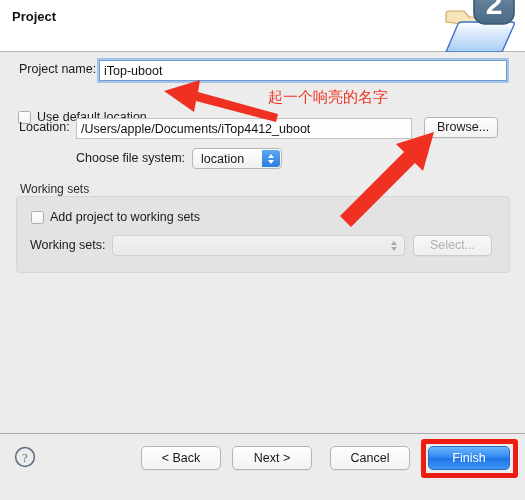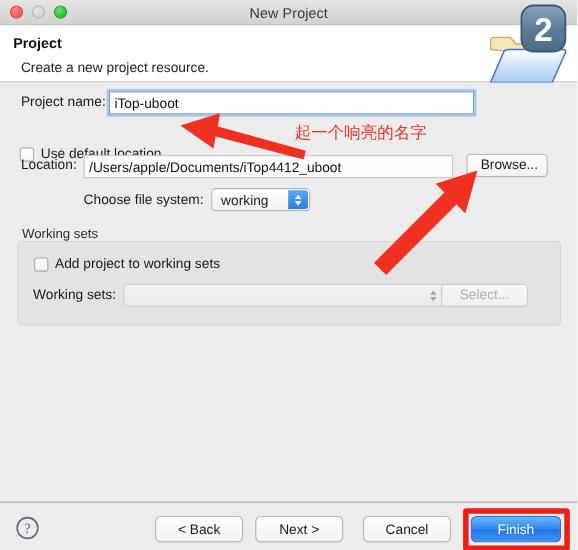--- a/index.html
+++ b/index.html
@@ -262,32 +262,23 @@
     white-space: nowrap;
     font-family: "DejaVu Sans", sans-serif;
   }
   .arrow-svg { position: absolute; overflow: visible; }
 </style>
 </head>
 <body>
 
 <div id="app">
 
-  <div class="titlebar">
-    <div class="traffic">
-      <div class="light close"></div>
-      <div class="light min"></div>
-      <div class="light max"></div>
-    </div>
-    <div class="title-text">New Project</div>
-  </div>
 
   <div class="header">
     <div class="header-title">Project</div>
-    <div class="header-sub">Create a new project resource.</div>
 
     <svg class="header-icon" viewBox="0 0 78 88">
 
       <path d="M6 42 L6 34 Q6 31 9 31 L24 31 L29 37 L56 37 Q59 37 59 40 L59 48 Z" fill="#f6e5b8" stroke="#c9a75e" stroke-width="1.2"></path>
 
       <path d="M6 72 L18 44 Q19 42 22 42 L72 42 Q75 42 74 45 L62 72 Z" fill="url(#folderg)" stroke="#3f6fc9" stroke-width="1.4" stroke-linejoin="round"></path>
       <defs>
         <linearGradient id="folderg" x1="0" y1="0" x2="0" y2="1">
           <stop offset="0%" stop-color="#ffffff"></stop>
           <stop offset="35%" stop-color="#dceafb"></stop>
@@ -303,38 +294,38 @@
       <rect x="34" y="2" width="40" height="42" rx="11" ry="11" fill="url(#badgeg)" stroke="#3b5870" stroke-width="1.6"></rect>
       <text x="54" y="34" text-anchor="middle" font-family="Liberation Sans, sans-serif" font-size="30" font-weight="bold" fill="#ffffff">2</text>
     </svg>
   </div>
 
   <div class="body-panel">
 
     <div class="row" style="left:19px; top:10px;">
       <span class="lbl">Project name:</span>
     </div>
-    <input class="textfield focused" type="text" style="left: 99px; top: 8px; width: 332px; position: absolute;" value="iTop-uboot">
+    <input class="textfield focused" type="text" style="left: 99px; top: 8px; width: 408px; position: absolute;" value="iTop-uboot">
 
     <div class="row" style="left:18px; top:58px;">
       <span class="cb"></span>
       <span class="lbl">Use default location</span>
     </div>
 
     <div class="row" style="left:19px; top:68px;text-align:right;">
       <span class="lbl">Location:</span>
     </div>
     <input class="textfield readonly" type="text" style="left: 76px; top: 66px; width: 336px; position: absolute;" value="/Users/apple/Documents/iTop4412_uboot">
     <div class="btn" style="position:absolute; left:424px; top:65px; width:74px;">Browse...</div>
 
     <div class="row" style="left:76px; top:99px;text-align:right;">
       <span class="lbl">Choose file system:</span>
     </div>
     <div class="popup" style="position:absolute; left:192px; top:96px; width:90px;">
-      <span>working</span>
+      <span>location</span>
       <span class="stepper">
         <span class="ar up"></span>
           <span class="ar dn"></span>
       </span>
     </div>
 
     <div class="group-title" style="left:20px; top:130px;">Working sets</div>
     <div class="groupbox" style="left:16px; top:144px; width:494px; height:77px;"></div>
 
     <div class="row" style="left:31px; top:158px;">
@@ -345,21 +336,21 @@
     <div class="row" style="left:30px; top:186px;">
       <span class="lbl">Working sets:</span>
     </div>
     <div class="popup disabled" style="position:absolute; left:112px; top:183px; width:293px;">
       <span></span>
       <span class="stepper">
         <span class="ar up"></span>
           <span class="ar dn"></span>
       </span>
     </div>
-    <div class="btn disabled" style="position:absolute; left:401px; top:183px; width:79px;">Select...</div>
+    <div class="btn disabled" style="position:absolute; left:413px; top:183px; width:79px;">Select...</div>
 
     <svg class="arrow-svg" style="left:150px; top:18px; width:135px; height:50px;" viewBox="0 0 135 50">
       <g fill="#f03020">
         <path d="M128 44 L48 22 L50 10 L14 21 L44 42 L46 31 L126 52 Z"></path>
       </g>
     </svg>
     <div class="anno-text" style="left:268px; top:36px;">起一个响亮的名字</div>
 
     <svg class="arrow-svg" style="left:330px; top:78px; width:110px; height:100px;" viewBox="0 0 110 100">
       <g fill="#f03020">

